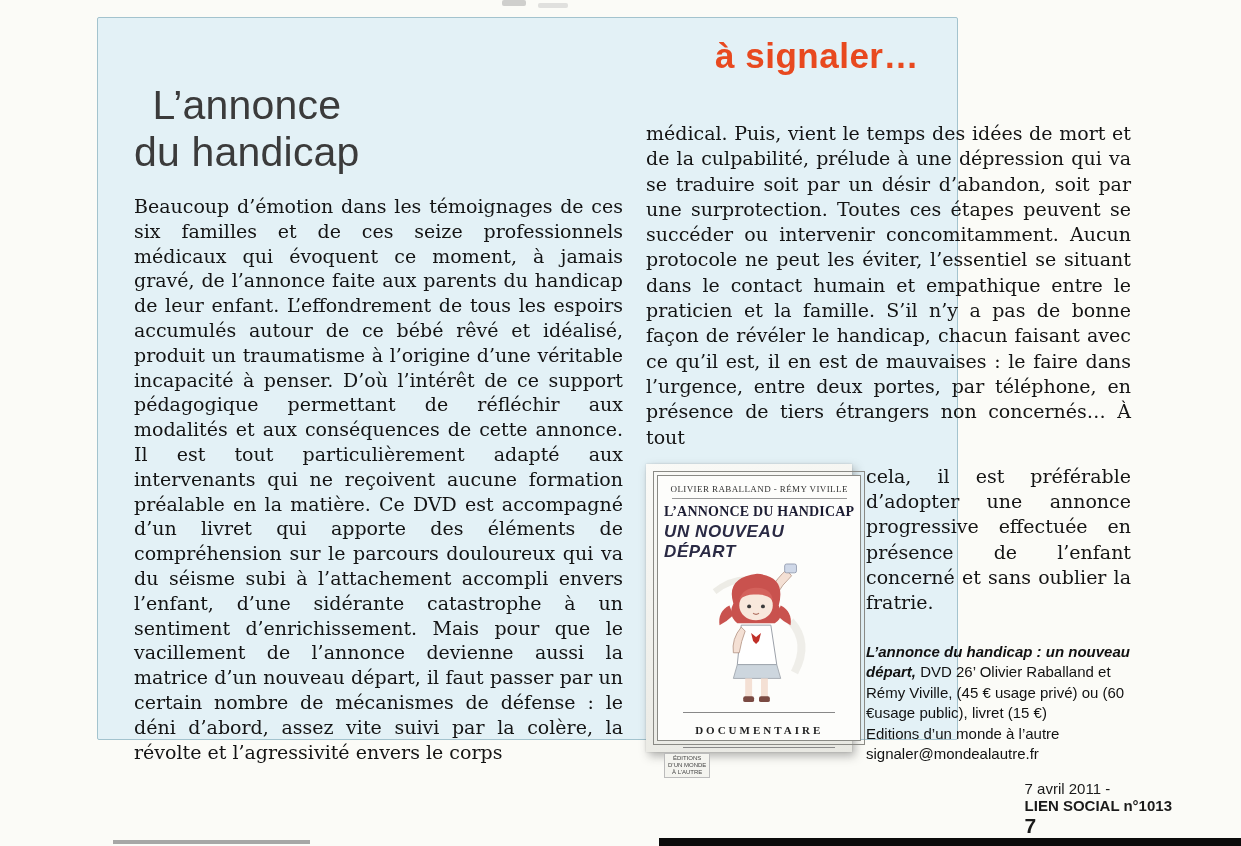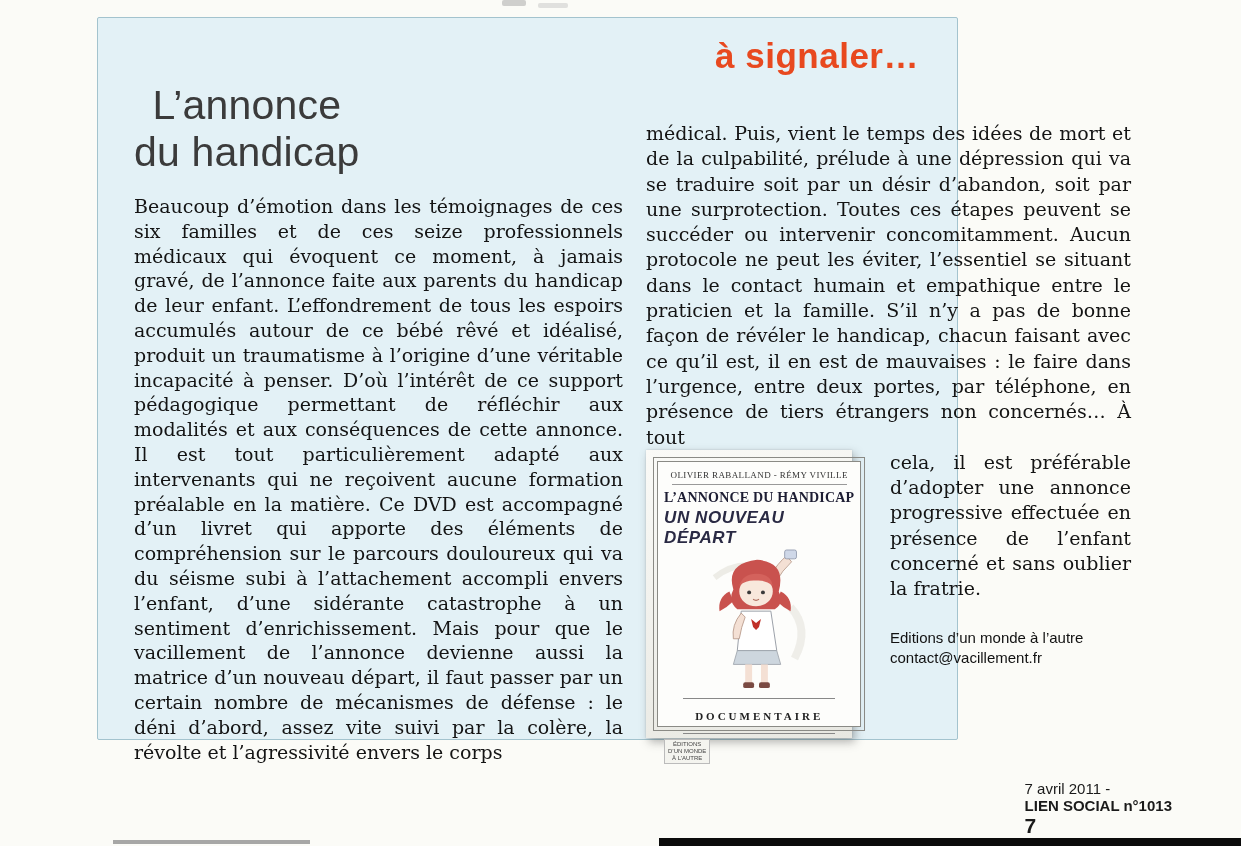--- a/index.html
+++ b/index.html
@@ -42,21 +42,21 @@
   .col-left p, .col-right p { margin:0; }
 
   .col-right {
     position:absolute; left:548px; top:103px; width:485px;
   }
   .col-right .part1 {
     font-size:19px; line-height:25.3px; text-align:justify;
     hyphens:auto; -webkit-hyphens:auto;
   }
 
-  .media-row { display:flex; align-items:flex-start;gap:24px; }
+  .media-row { display:flex; margin-top:14px; align-items:flex-start; }
 
   
   .dvd {
     width:206px; flex:0 0 206px; height:288px;
     background:linear-gradient(160deg,#fafaf7,#e7e7e1);
     box-shadow:3px 4px 9px rgba(40,40,40,.35), 0 0 2px rgba(0,0,0,.15);
     padding:7px;
     display:flex;
   }
   .dvd-frame { flex:1; border:1px solid #8a8a85; padding:3px; display:flex; }
@@ -181,22 +181,23 @@
               <div>À L’AUTRE</div>
             </div>
           </div>
         </div>
       </div>
 
       <div class="right-side">
         <p class="wrap-text">cela, il est préférable d’adopter une annonce progressive effectuée en présence de l’enfant concerné et sans oublier la fratrie.</p>
 
         <div class="caption">
+          <p><span class="caption-lead">L’annonce du handicap : un nouveau départ,</span><span> DVD 26’ Olivier Raballand et Rémy Viville, (45 € usage privé) ou (60 €usage public), livret (15 €)</span></p>
           <p>Editions d’un monde à l’autre</p>
-          <p>contact@vacillement.fr</p>
+          <p>signaler@mondealautre.fr</p>
         </div>
       </div>
 
     </div>
   </div>
 </div>
 
 <div class="footer">
   <span>7 avril 2011 - </span>
   <span class="footer-journal">LIEN SOCIAL n°1013</span>

